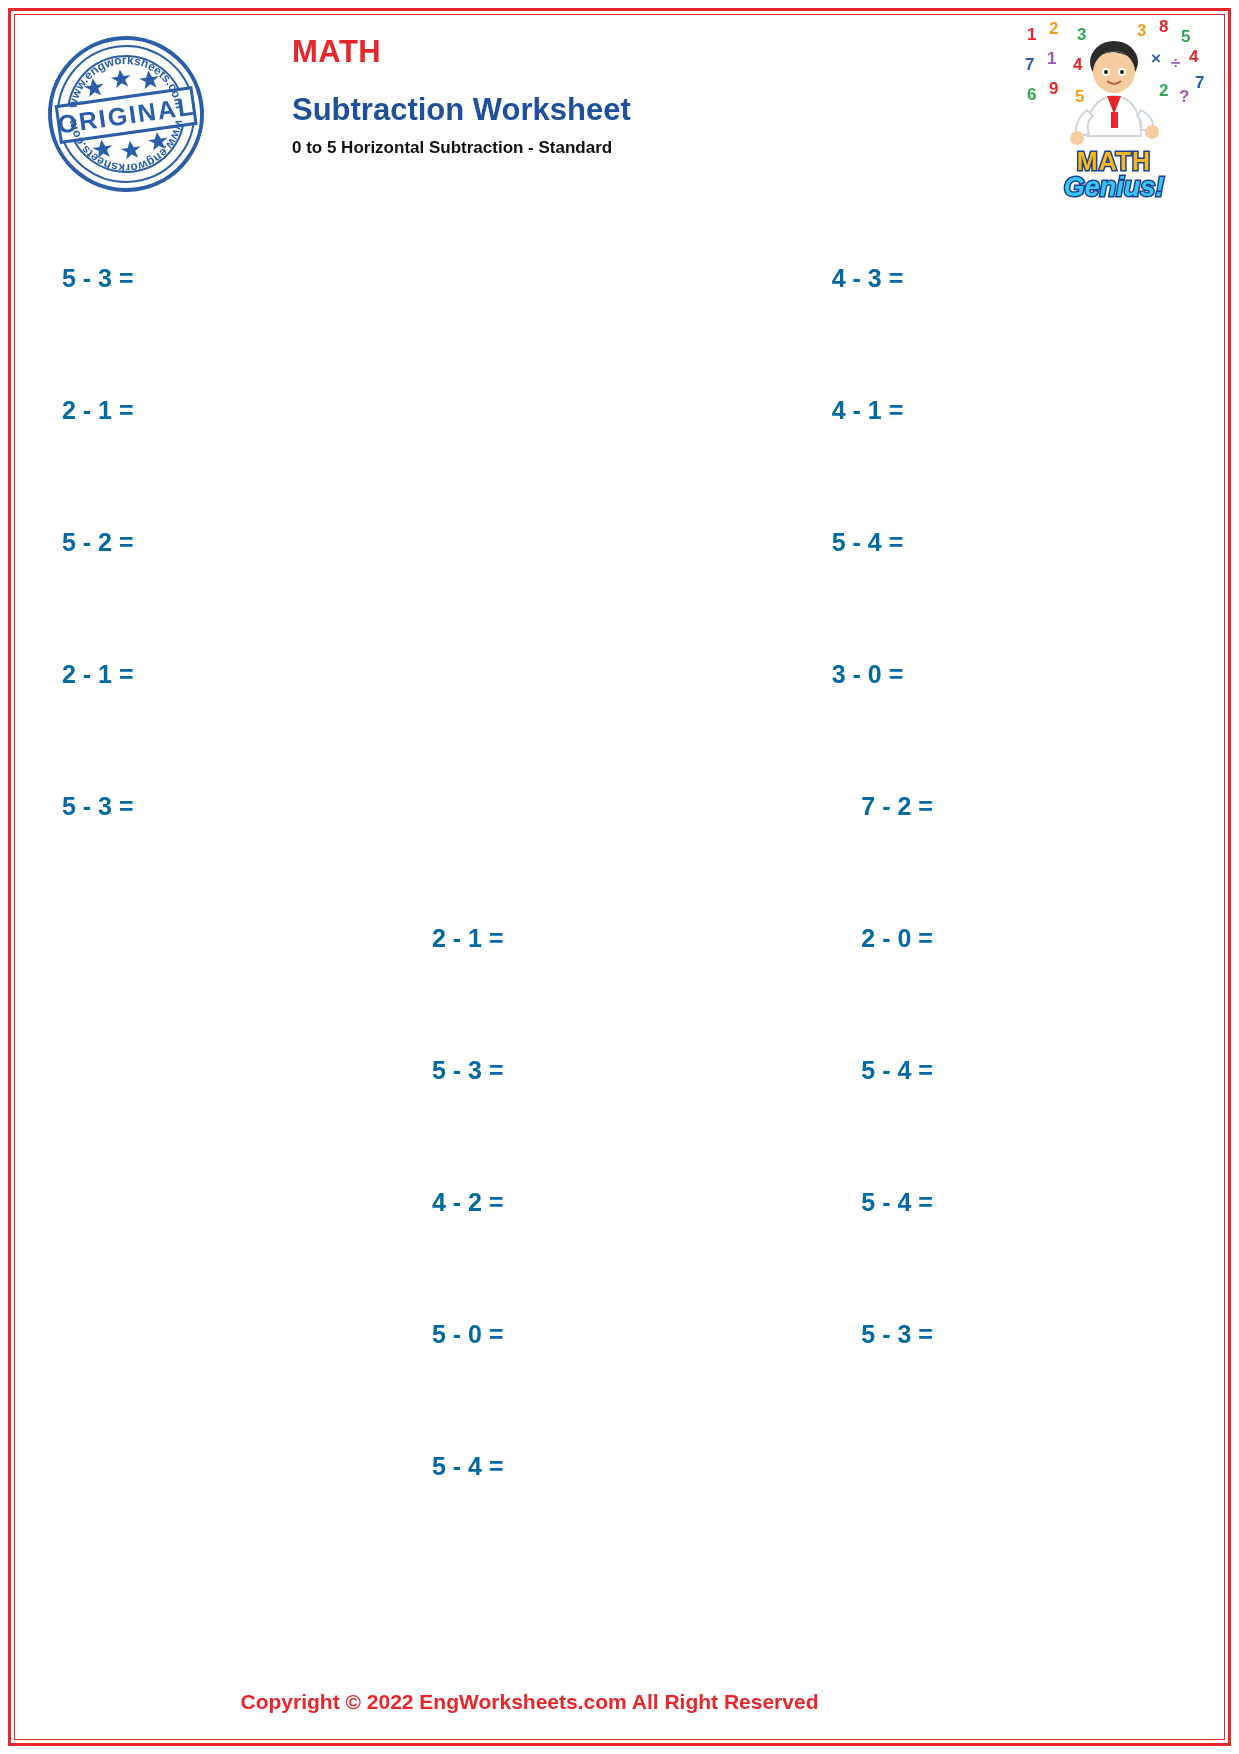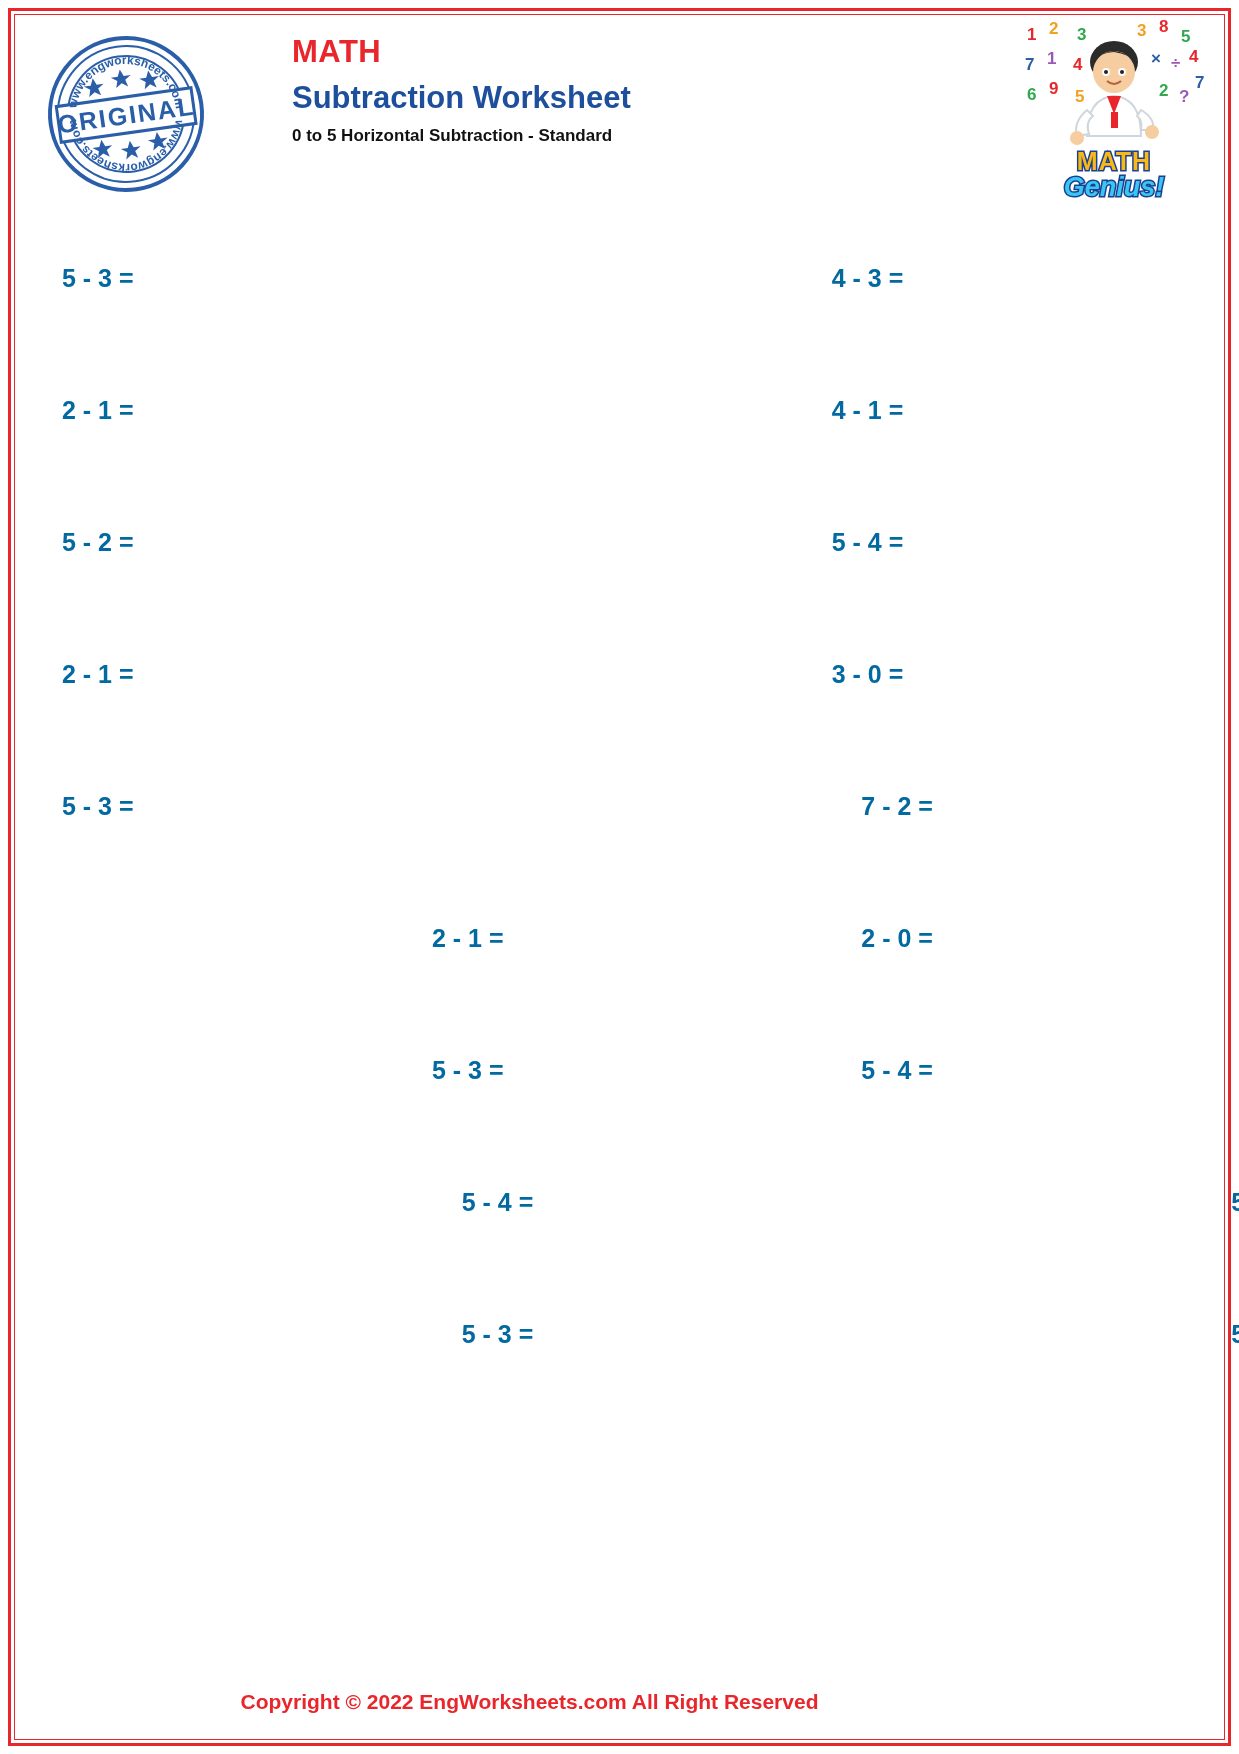--- a/index.html
+++ b/index.html
@@ -64,21 +64,21 @@
     font-weight: bold;
     color: #e8262b;
     letter-spacing: 0.5px;
     line-height: 1.15;
   }
   .title-sub {
     font-size: 31px;
     font-weight: bold;
     color: #1d4f9c;
     line-height: 1.3;
-    margin-top: 8px;
+    margin-top: 20px;
   }
   .title-desc {
     font-size: 17px;
     font-weight: bold;
     color: #111111;
     margin-top: 8px;
   }
 
   .logo {
     position: absolute;
@@ -273,20 +273,23 @@
         <span class="eq">2 - 0 =</span>
       </div>
     <div class="cell col1">
         <span class="eq">5 - 3 =</span>
       </div>
     <div class="cell col2"></div>
 
     <div class="cell col0">
         <span class="eq">5 - 4 =</span>
       </div>
+    <div class="cell col1">
+        <span class="eq">4 - 2 =</span>
+      </div>
     <div class="cell col2"></div>
 
     <div class="cell col0">
         <span class="eq">5 - 4 =</span>
       </div>
     <div class="cell col1">
         <span class="eq">5 - 0 =</span>
       </div>
     <div class="cell col2"></div>
 

